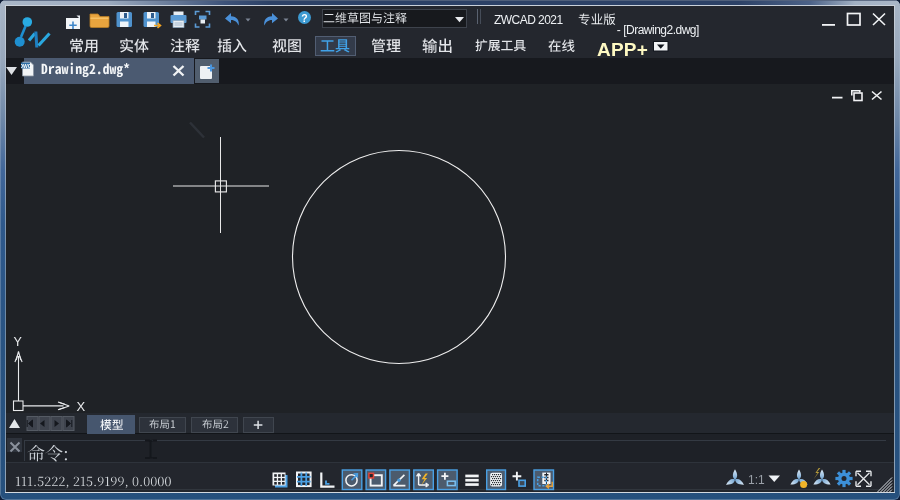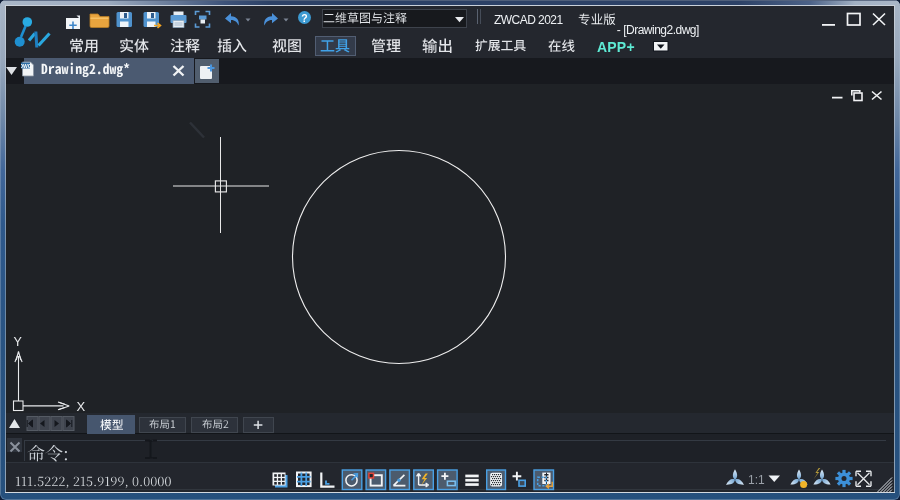--- a/index.html
+++ b/index.html
@@ -149,21 +149,21 @@
 <svg class="a" style="left:474.6px;top:38.3px" width="53" height="16">
       <g transform="translate(0,12.16)">
         <path d="M2.1 -10.8V-8.3H0.7V-7.1H2.1V-4.6L0.5 -4.1L0.8 -2.9L2.1 -3.4V-0.4C2.1 -0.2 2.1 -0.2 1.9 -0.2C1.8 -0.2 1.3 -0.2 0.8 -0.2C0.9 0.2 1.1 0.7 1.1 1.0C1.9 1.0 2.5 1.0 2.8 0.8C3.2 0.6 3.3 0.2 3.3 -0.4V-3.7L4.7 -4.1L4.5 -5.3L3.3 -4.9V-7.1H4.6V-8.3H3.3V-10.8ZM7.8 -10.4C8.0 -10.0 8.3 -9.4 8.5 -8.9H5.4V-5.7C5.4 -3.8 5.2 -1.3 3.8 0.5C4.1 0.6 4.6 0.9 4.8 1.2C6.3 -0.7 6.6 -3.6 6.6 -5.7V-7.7H12.2V-8.9H9.6L9.7 -8.9C9.5 -9.4 9.2 -10.2 8.8 -10.8Z M16.9 1.1C17.1 0.9 17.5 0.8 20.6 0.1C20.6 -0.1 20.6 -0.6 20.7 -0.9L18.2 -0.4V-2.7H19.8C20.6 -0.8 22.2 0.5 24.4 1.1C24.6 0.8 24.9 0.3 25.2 0.1C24.1 -0.1 23.3 -0.5 22.5 -0.9C23.2 -1.3 23.8 -1.7 24.4 -2.1L23.6 -2.7H25.0V-3.8H22.4V-4.9H24.5V-5.9H22.4V-7.0H21.3V-5.9H19.0V-7.0H17.9V-5.9H16.1V-4.9H17.9V-3.8H15.8V-2.7H17.0V-1.0C17.0 -0.3 16.7 -0.0 16.4 0.1C16.6 0.3 16.8 0.8 16.9 1.1ZM19.0 -4.9H21.3V-3.8H19.0ZM20.9 -2.7H23.5C23.0 -2.4 22.4 -1.9 21.8 -1.6C21.4 -1.9 21.1 -2.3 20.9 -2.7ZM15.8 -9.2H23.1V-8.1H15.8ZM14.5 -10.2V-6.4C14.5 -4.4 14.4 -1.5 13.1 0.5C13.5 0.6 14.0 0.9 14.2 1.1C15.6 -1.0 15.8 -4.2 15.8 -6.4V-7.0H24.3V-10.2Z M26.2 -1.1V0.1H37.8V-1.1H32.6V-8.2H37.1V-9.4H26.9V-8.2H31.3V-1.1Z M41.1 -10.2V-2.8H39.0V-1.7H42.5C41.7 -1.0 40.1 -0.2 38.8 0.2C39.1 0.4 39.5 0.8 39.7 1.1C41.0 0.6 42.6 -0.2 43.6 -1.0L42.6 -1.7H46.7L46.0 -1.0C47.4 -0.3 48.9 0.5 49.8 1.1L50.8 0.2C49.9 -0.4 48.4 -1.1 47.0 -1.7H50.6V-2.8H48.7V-10.2ZM42.2 -2.8V-3.8H47.5V-2.8ZM42.2 -7.4H47.5V-6.5H42.2ZM42.2 -8.3V-9.2H47.5V-8.3ZM42.2 -5.6H47.5V-4.7H42.2Z" fill="#e3e5e9"></path>
       </g>
     </svg>
 <svg class="a" style="left:547.9px;top:38.2px" width="29" height="17">
       <g transform="translate(0,12.82)">
         <path d="M5.2 -11.4C5.0 -10.7 4.8 -10.1 4.5 -9.4H0.8V-8.2H3.9C3.1 -6.5 1.9 -5.0 0.4 -4.0C0.6 -3.7 0.9 -3.1 1.1 -2.8C1.6 -3.1 2.1 -3.5 2.5 -4.0V1.1H3.8V-5.5C4.4 -6.3 4.9 -7.2 5.4 -8.2H12.7V-9.4H5.9C6.1 -9.9 6.3 -10.5 6.5 -11.1ZM8.0 -7.5V-5.1H5.1V-3.9H8.0V-0.4H4.5V0.8H12.7V-0.4H9.3V-3.9H12.2V-5.1H9.3V-7.5Z M14.2 -0.8 14.5 0.4C15.7 -0.0 17.4 -0.5 18.9 -1.1L18.7 -2.1C17.1 -1.6 15.3 -1.1 14.2 -0.8ZM23.0 -10.5C23.6 -10.2 24.4 -9.6 24.9 -9.3L25.6 -10.0C25.2 -10.4 24.4 -10.9 23.8 -11.2ZM14.5 -5.7C14.7 -5.8 15.0 -5.8 16.5 -6.0C15.9 -5.3 15.5 -4.7 15.2 -4.4C14.8 -3.9 14.5 -3.6 14.2 -3.5C14.3 -3.2 14.5 -2.6 14.6 -2.4C14.9 -2.6 15.4 -2.7 18.7 -3.4C18.7 -3.6 18.7 -4.1 18.8 -4.4L16.3 -4.0C17.3 -5.2 18.3 -6.6 19.1 -8.0L18.0 -8.6C17.8 -8.1 17.5 -7.6 17.2 -7.1L15.7 -7.0C16.5 -8.1 17.3 -9.5 17.8 -10.8L16.6 -11.4C16.1 -9.8 15.2 -8.1 14.9 -7.7C14.6 -7.2 14.3 -6.9 14.1 -6.8C14.2 -6.5 14.4 -5.9 14.5 -5.7ZM25.3 -4.7C24.8 -4.0 24.2 -3.3 23.5 -2.6C23.3 -3.3 23.1 -4.0 23.0 -4.9L26.3 -5.5L26.1 -6.6L22.8 -6.0C22.8 -6.5 22.7 -7.0 22.7 -7.5L25.9 -8.0L25.7 -9.2L22.6 -8.7C22.6 -9.6 22.6 -10.5 22.6 -11.4H21.3C21.3 -10.4 21.3 -9.5 21.4 -8.5L19.3 -8.2L19.5 -7.1L21.5 -7.4C21.5 -6.8 21.6 -6.3 21.6 -5.8L19.1 -5.3L19.3 -4.2L21.8 -4.6C21.9 -3.6 22.1 -2.7 22.4 -1.9C21.3 -1.1 20.0 -0.5 18.6 -0.1C18.9 0.1 19.2 0.6 19.4 0.9C20.6 0.5 21.8 -0.1 22.8 -0.7C23.4 0.4 24.1 1.1 25.0 1.1C26.0 1.1 26.4 0.7 26.6 -0.9C26.3 -1.0 25.9 -1.3 25.6 -1.6C25.6 -0.5 25.4 -0.1 25.1 -0.1C24.7 -0.1 24.2 -0.6 23.9 -1.5C24.9 -2.3 25.7 -3.2 26.4 -4.2Z" fill="#e3e5e9"></path>
       </g>
     </svg>
-<div class="a" style="left:597px;top:38.5px;font-size:14px;font-weight:bold;color:#5eead4;letter-spacing:0.2px">APP+</div>
+<div class="a" style="left:597px;top:38.5px;font-size:19px;font-weight:bold;color:#fef9c3;letter-spacing:0.2px">APP+</div>
 <svg class="a" style="left:653px;top:41px" width="16" height="11">
       <rect x="0.5" y="0.5" width="14.5" height="9.5" fill="#f2f4f6" stroke="#10151c" stroke-width="1"></rect>
       <path d="M4 3.5 h7.5 l-3.75 4.2 z" fill="#10151c"></path>
     </svg>
 <svg class="a" style="left:5px;top:66px" width="13" height="10">
       <path d="M1 1 h11 l-5.5 8 z" fill="#dde0e4"></path>
     </svg>
 <div class="a" style="left:24px;top:58px;width:170px;height:26px;background:#4b5a71"></div>
 <div class="a" style="left:195px;top:59px;width:24px;height:24px;background:#515e6e"></div>
 <svg class="a" style="left:21px;top:61px" width="14" height="16">

